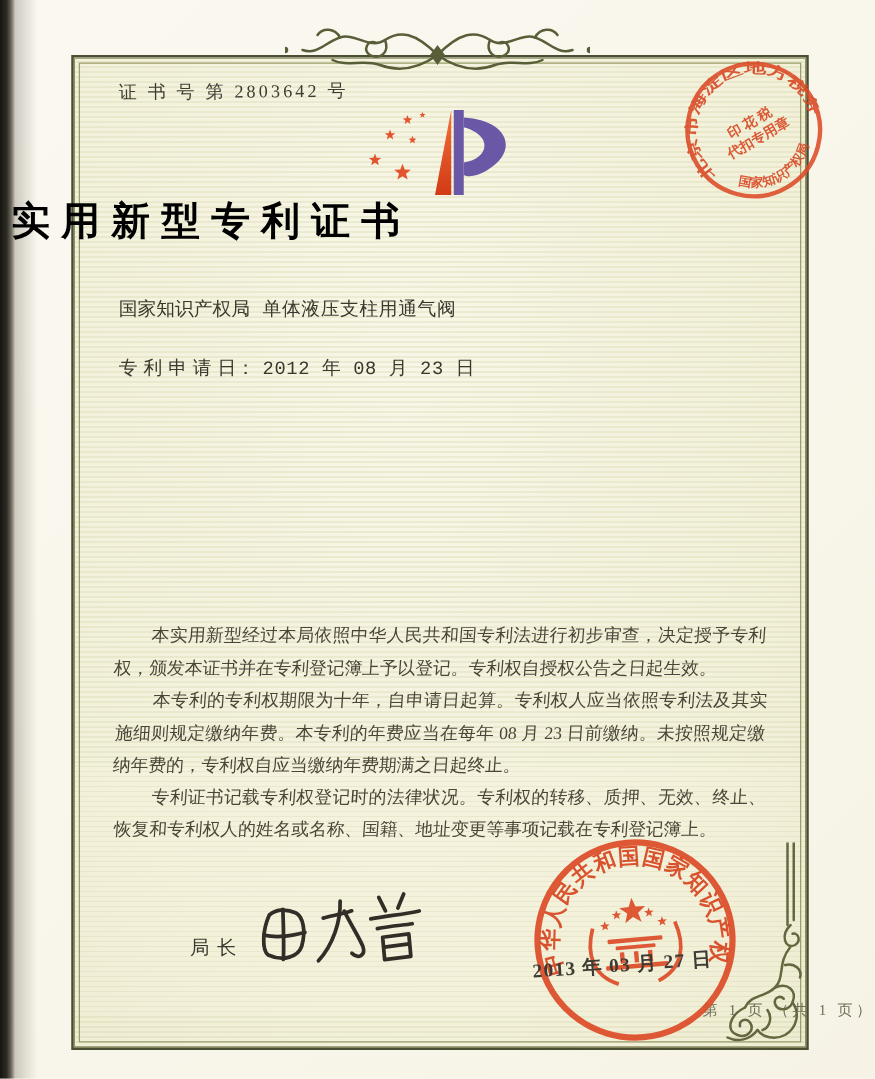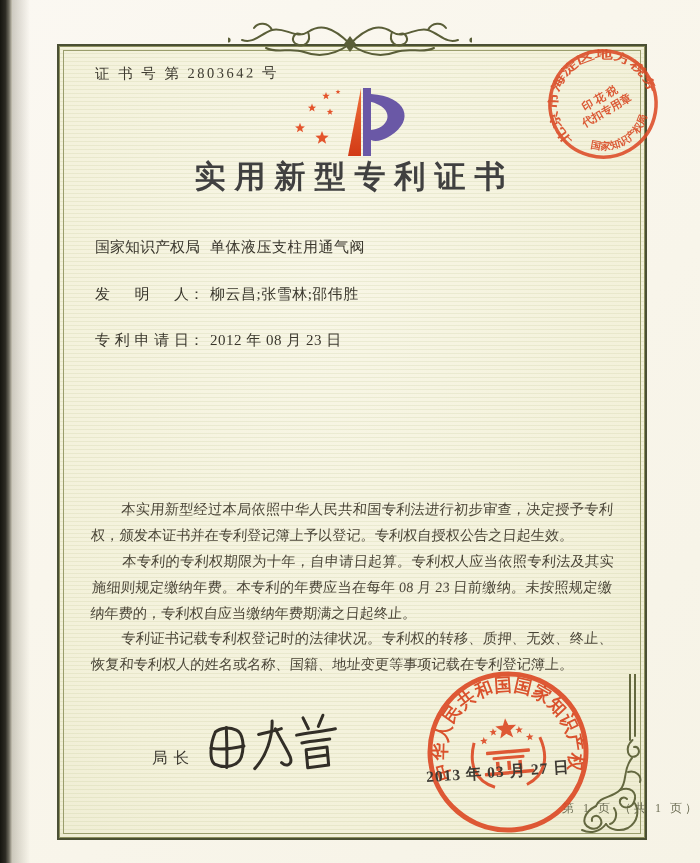--- a/index.html
+++ b/index.html
@@ -26,32 +26,32 @@
   }
   .sheet-inner{
     position:absolute;inset:4px;border:1px solid #9a9d6c;pointer-events:none;
   }
   .cert-number{
     position:absolute;left:95px;top:64px;
     font-size:14.5px;letter-spacing:2.5px;color:#3e3b31;transform:rotate(-.4deg);
   }
   .logo{position:absolute;left:282px;top:86px;width:150px;height:74px;}
   .cert-title{
-    position:absolute;left:0;right:0;top:156px;text-align:center;
-    font-size:31px;font-weight:bold;letter-spacing:9px;color:#404040;
+    position:absolute;left:0;right:0;top:156px;text-align:left;
+    font-size:31px;font-weight:bold;letter-spacing:9px;color:#000000;
     text-indent:9px;
   }
   .fields{position:absolute;left:95px;top:238px;width:480px;}
   .field-row{height:20px;margin-bottom:26.5px;font-size:15px;color:#3a372d;white-space:nowrap;}
   .flabel{
     display:inline-block;width:94px;text-align:justify;text-align-last:justify;
     vertical-align:bottom;
   }
   .fcolon{display:inline-block;margin-right:6px;}
-  .fvalue{letter-spacing:.5px;}
+  .fvalue{letter-spacing:.5px;font-family:Liberation Mono, monospace;}
   .body-text{
     position:absolute;left:92px;top:497px;width:520px;
     font-size:14.2px;line-height:25.8px;color:#4a4537;text-align:justify;
   }
   .body-text p{margin:0;text-indent:2em;transform:skewX(-4deg);}
   .signer{position:absolute;left:152px;top:748px;font-size:15.5px;
     letter-spacing:6px;color:#3b382f;}
   .signature{position:absolute;left:196px;top:704px;width:152px;height:86px;transform:rotate(-2deg);}
   .office-seal{position:absolute;left:422px;top:666px;width:172px;height:172px;
     transform:rotate(-5deg);opacity:.92;z-index:3;}
@@ -128,23 +128,20 @@
     <polygon points="81,2 89,2 89,70 81,70"></polygon>
     <path d="M89,8 C124,10 134,34 108,50 C100,55 93,56 89,54 L89,44 C106,42 112,27 97,19 C93,17 91,16 89,16 Z"></path>
   </g>
 </svg>
 
 <div class="cert-title">实用新型专利证书</div>
 
 <div class="fields">
   <div class="field-row">
     <span class="flabel">国家知识产权局</span><span class="fcolon">：</span><span class="fvalue">单体液压支柱用通气阀</span>
-  </div>
-  <div class="field-row">
-    <span class="flabel">发明人</span><span class="fcolon">：</span><span class="fvalue">柳云昌;张雪林;邵伟胜</span>
   </div>
   <div class="field-row">
     <span class="flabel">专利申请日</span><span class="fcolon">：</span><span class="fvalue">2012 年 08 月 23 日</span>
   </div>
 </div>
 
 <div class="body-text">
   <p>本实用新型经过本局依照中华人民共和国专利法进行初步审查，决定授予专利权，颁发本证书并在专利登记簿上予以登记。专利权自授权公告之日起生效。</p>
   <p>本专利的专利权期限为十年，自申请日起算。专利权人应当依照专利法及其实施细则规定缴纳年费。本专利的年费应当在每年 08 月 23 日前缴纳。未按照规定缴纳年费的，专利权自应当缴纳年费期满之日起终止。</p>
   <p>专利证书记载专利权登记时的法律状况。专利权的转移、质押、无效、终止、恢复和专利权人的姓名或名称、国籍、地址变更等事项记载在专利登记簿上。</p>

